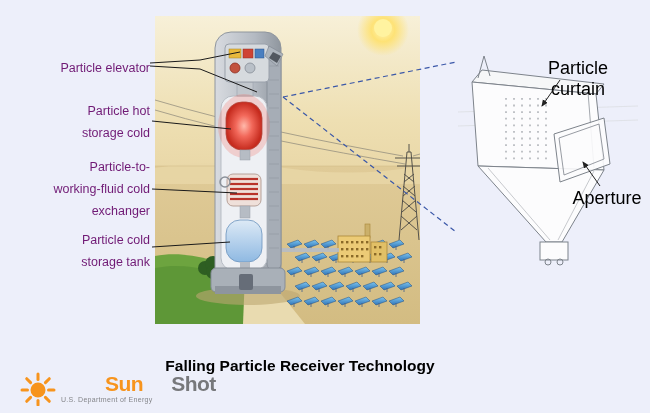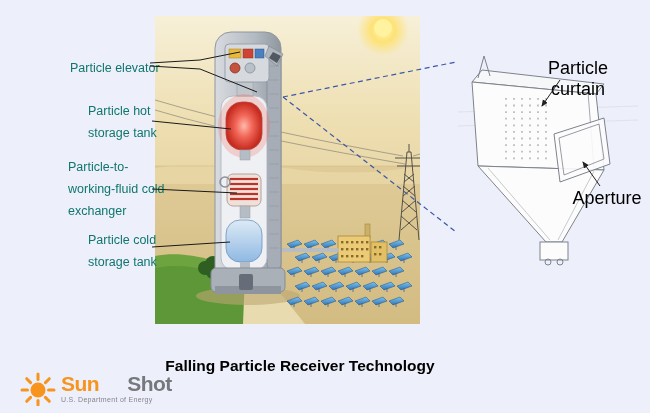--- a/index.html
+++ b/index.html
@@ -5,42 +5,42 @@
   html,body { margin:0; padding:0; background:#ffffff; }
   .slide {
     position:relative; width:650px; height:413px;
     background:#edeffa; overflow:hidden;
     font-family:"Liberation Sans", sans-serif; color:#000;
   }
   .illustration { position:absolute; left:155px; top:16px; width:265px; height:308px; }
   .sketch { position:absolute; left:458px; top:50px; width:180px; height:230px; }
   .label {
     position:absolute; font-size:12.5px; line-height:22px;
-    text-align:left; white-space:pre-line; color:#0f766e;margin-left:36px;
+    text-align:right; white-space:pre-line; color:#701a75;
   }
   .lbl-elevator { left:34px;  top:57px;  width:116px; }
   .lbl-hot      { left:52px;  top:100px; width:98px;  }
   .lbl-hx       { left:32px;  top:156px; width:118px; }
   .lbl-cold     { left:52px;  top:229px; width:98px;  }
   .label-sm { position:absolute; font-size:18px; color:#000; text-align:center; }
   .lbl-curtain  { left:528px; top:58px;  width:100px; }
   .lbl-aperture { left:572px; top:188px; width:70px; }
   .caption {
     position:absolute; left:456px; top:286px; width:184px;
     text-align:center; font-size:12.5px; color:#000;
   }
   .slide-title {
     position:absolute; left:120px; top:338px; width:360px;
     text-align:center; font-size:15.5px; font-weight:700; color:#000;margin-top:19px;
   }
   .logo { position:absolute; left:20px; top:370px; display:flex; align-items:center; gap:5px; }
   .logo-sun { width:36px; height:36px; }
   .logo-text { display:flex; flex-direction:column; }
   .wordmark { font-size:21px; font-weight:700; letter-spacing:-0.5px; line-height:22px; }
-  .w-sun  { color:#f7941d; }
+  .w-sun  { color:#f7941d;margin-left:44px; }
   .w-shot { color:#77787b;margin-left:28px; }
   .tagline { font-size:7px; color:#85868a; letter-spacing:0.3px; margin-top:1px; }
   .overlay { position:absolute; left:0; top:0; width:650px; height:413px; pointer-events:none; }
 </style>
 </head>
 <body>
 
 <div class="slide">
 
   <div class="illustration">
@@ -262,21 +262,21 @@
           <rect x="56" y="252" width="74" height="24" rx="5" fill="#a9b0b8" stroke="#868d97"></rect>
           <rect x="60" y="270" width="66" height="8" fill="#8e959e"></rect>
           <rect x="84" y="258" width="14" height="16" rx="2" fill="#666d78"></rect>
         </g>
       </g>
     </svg>
   </div>
 
   <div class="label lbl-elevator">Particle elevator</div>
   <div class="label lbl-hot">Particle hot
-storage tank</div>
+storage cold</div>
   <div class="label lbl-hx">Particle-to-
 working-fluid cold
 exchanger</div>
   <div class="label lbl-cold">Particle cold
 storage tank</div>
 
   <div class="sketch">
     <svg width="180" height="230" viewBox="0 0 180 230">
       <g stroke="#dcdee2" stroke-width="0.8">
         <line x1="0" y1="62" x2="180" y2="56"></line>

